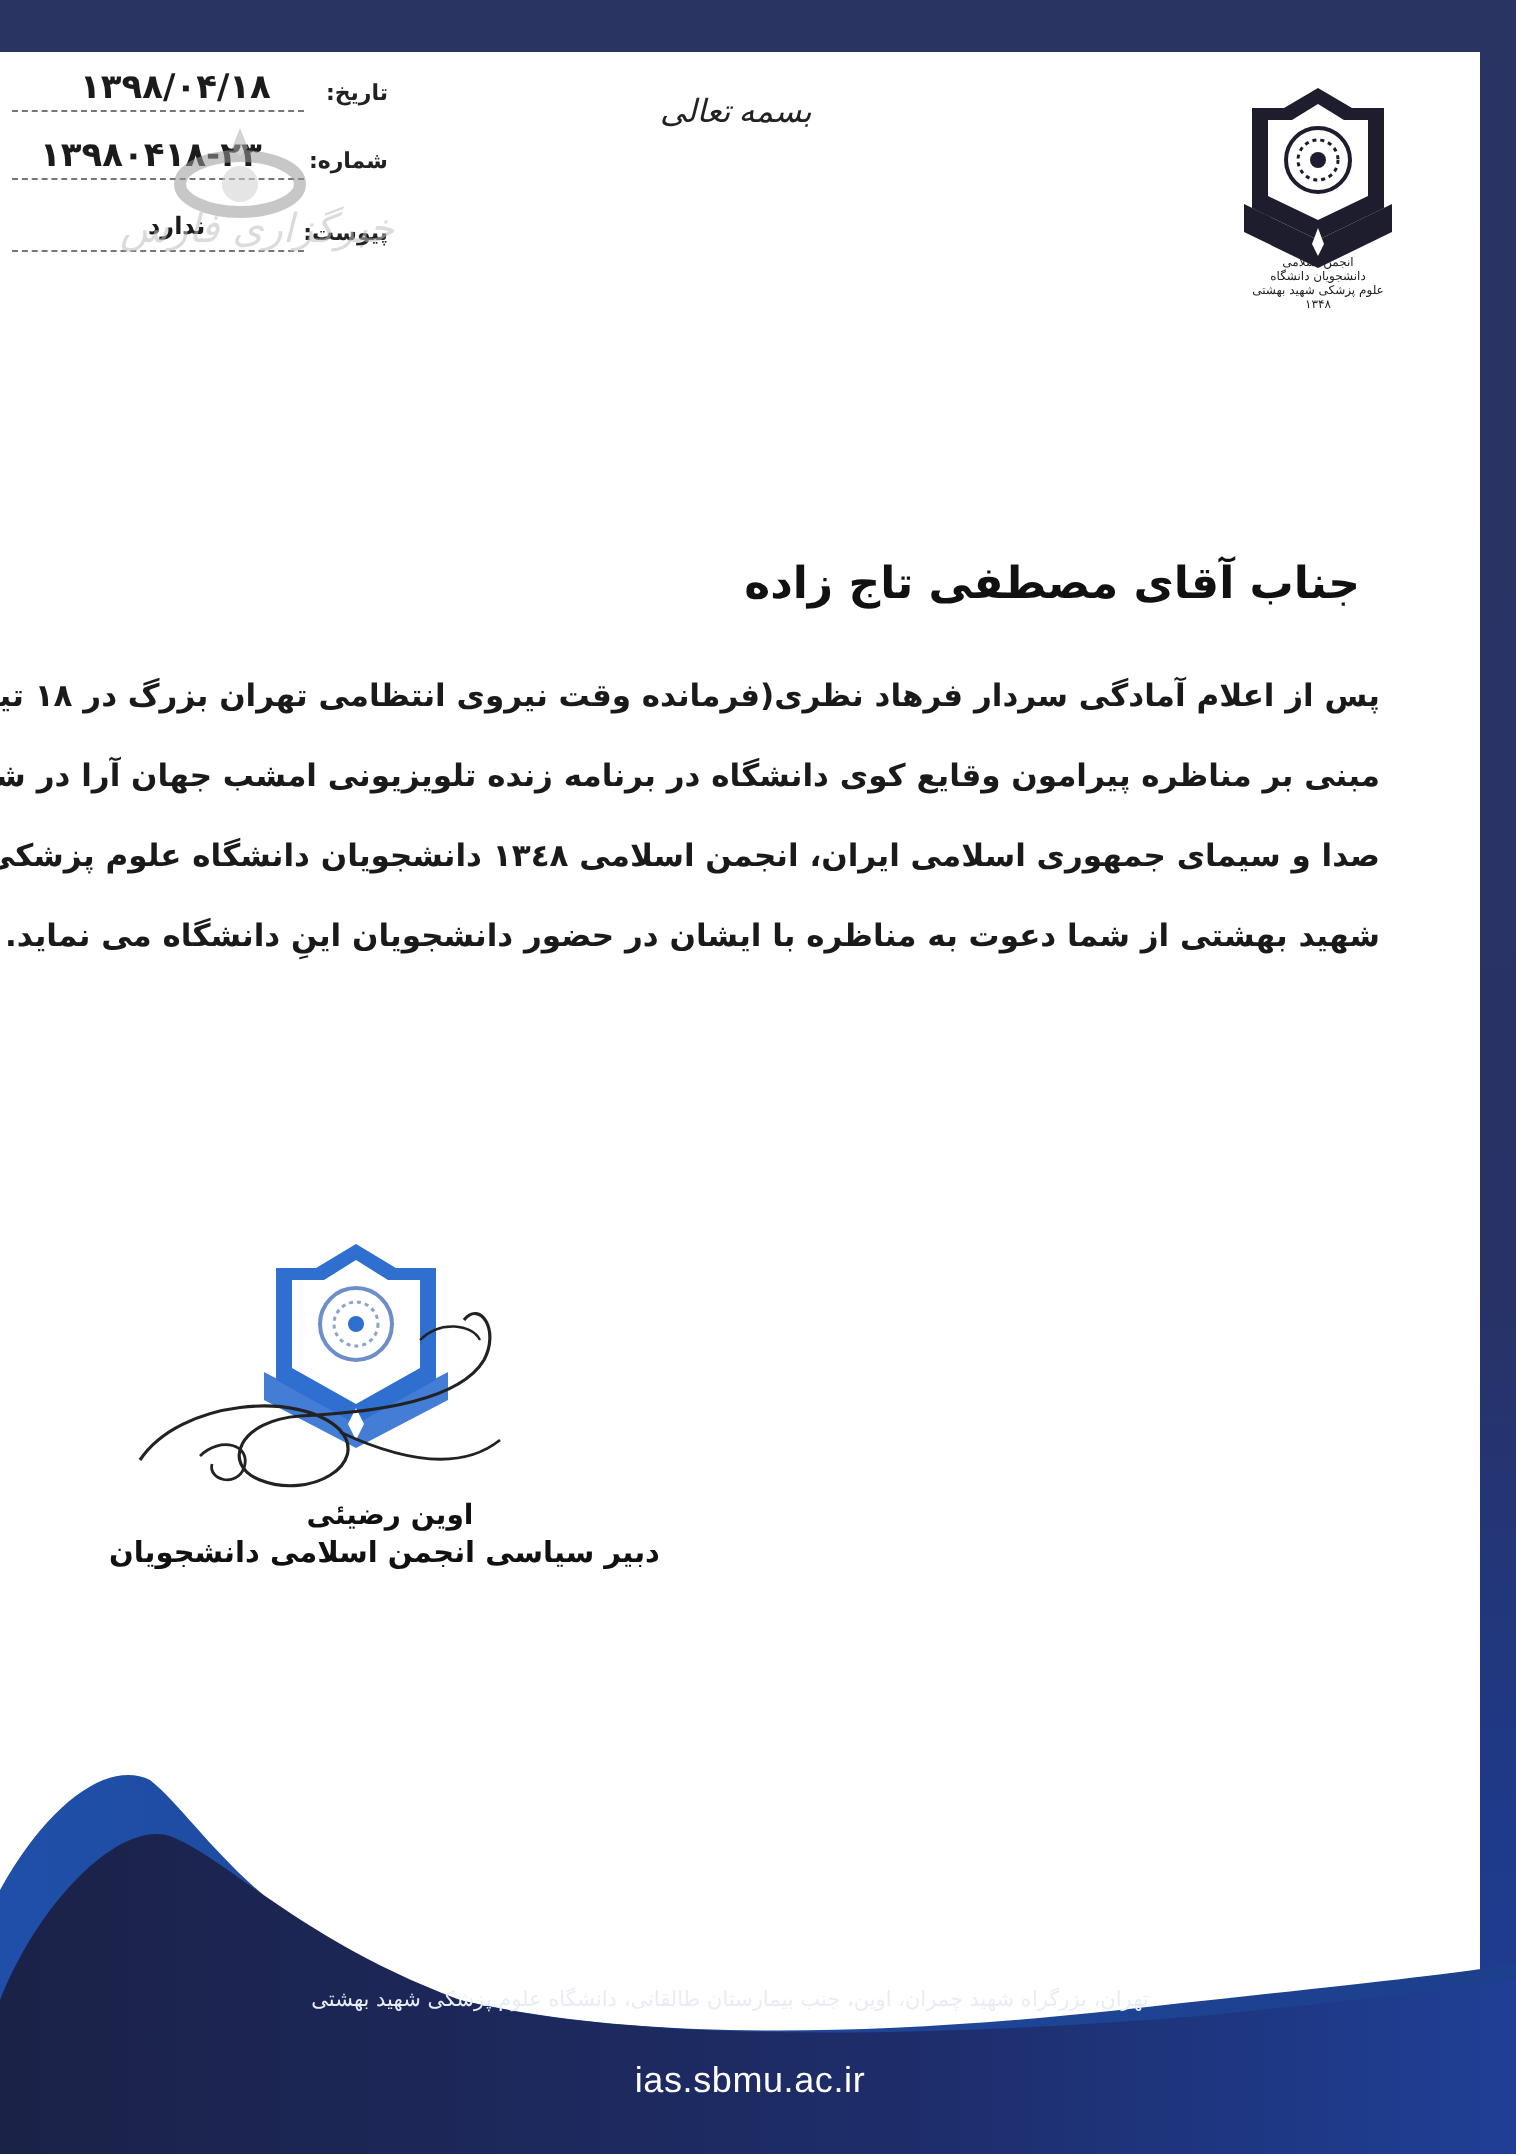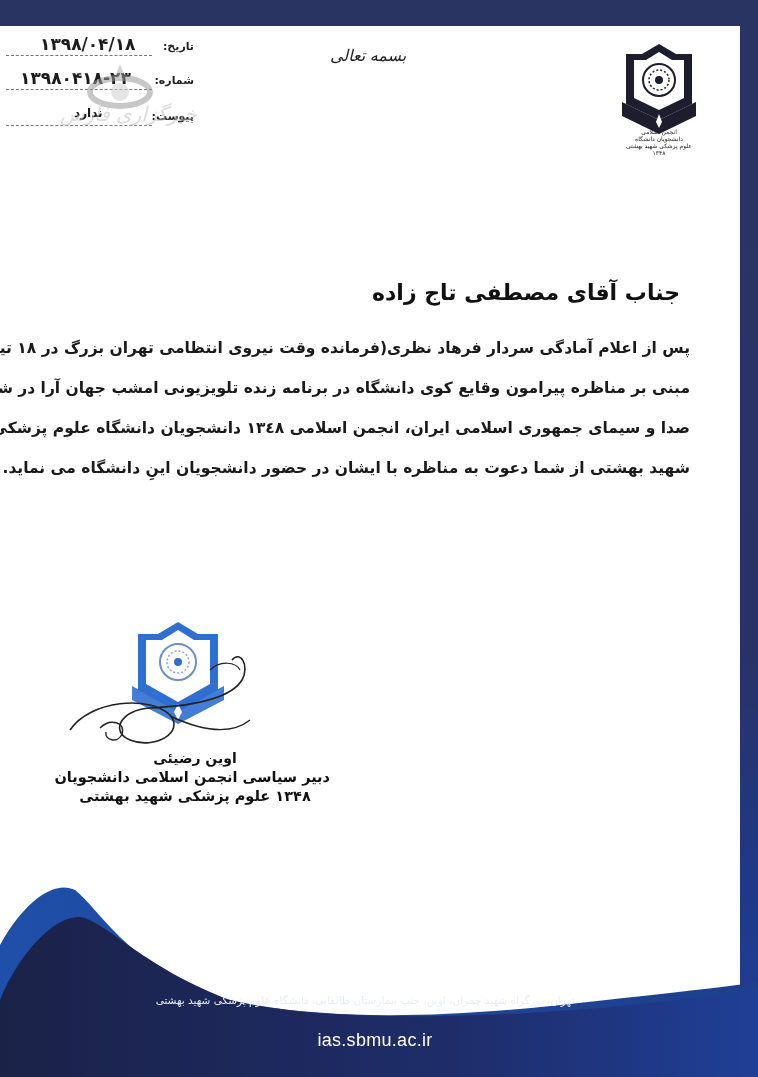--- a/index.html
+++ b/index.html
@@ -39,21 +39,21 @@
     .row-attach .meta-value { left: 70px; font-size: 12px; top: 0px; }
     .watermark {
       position: absolute; left: 50px; top: 62px; width: 140px; height: 76px; opacity: 0.55;
     }
     .watermark-text {
       position: absolute; left: 10px; top: 40px; font-size: 20px; font-style: italic; color: #bfbfbf;
       font-family: "DejaVu Serif", serif; direction: rtl; white-space: nowrap;
     }
     .bismillah {
       position: absolute; left: 330px; top: 46px; font-size: 16px; font-style: italic; color: #222;
-      font-family: Liberation Sans, sans-serif; direction: rtl;
+      font-family: Liberation Serif, serif; direction: rtl;
     }
     .logo-top { position: absolute; left: 618px; top: 42px; width: 82px; height: 118px; }
     .logo-caption {
       position: absolute; left: 618px; top: 128px; width: 82px; font-size: 6px; line-height: 7px;
       color: #222; text-align: center; direction: rtl;
     }
     
     .recipient {
       position: absolute; right: 78px; top: 280px; font-size: 22px; font-weight: bold; color: #111;
       direction: rtl; white-space: nowrap;
@@ -156,21 +156,20 @@
 <svg class="signature" viewBox="0 0 200 120">
   <path d="M10 90 C 30 60, 90 55, 110 75 C 125 92, 95 110, 70 100 C 50 92, 60 70, 90 68 C 130 66, 170 60, 182 40 C 190 25, 180 10, 172 20" fill="none" stroke="#222" stroke-width="1.6"></path>
   <path d="M40 88 C 50 78, 66 82, 62 94 C 58 104, 44 100, 46 92" fill="none" stroke="#222" stroke-width="1.4"></path>
   <path d="M110 76 C 140 90, 170 96, 190 80" fill="none" stroke="#222" stroke-width="1.4"></path>
   <path d="M150 30 C 160 20, 176 22, 180 30" fill="none" stroke="#222" stroke-width="1.2"></path>
 </svg>
 
 <div class="sig-block">
   <div class="sig-name">اوین رضیئی</div>
   <div class="sig-title">دبیر سیاسی انجمن اسلامی دانشجویان</div>
-  <div class="sig-title">۱۳۴۸ علوم پزشکی شهید بهشتی</div>
 </div>
 
 <svg class="footer-wave" viewBox="0 0 758 207" preserveAspectRatio="none">
   <defs>
     <linearGradient id="waveBlue" x1="0" y1="0" x2="1" y2="0">
       <stop offset="0" stop-color="#1f4fa8"></stop>
       <stop offset="1" stop-color="#1d3f8c"></stop>
     </linearGradient>
     <linearGradient id="waveDark" x1="0" y1="0" x2="1" y2="0">
       <stop offset="0" stop-color="#1b2248"></stop>

